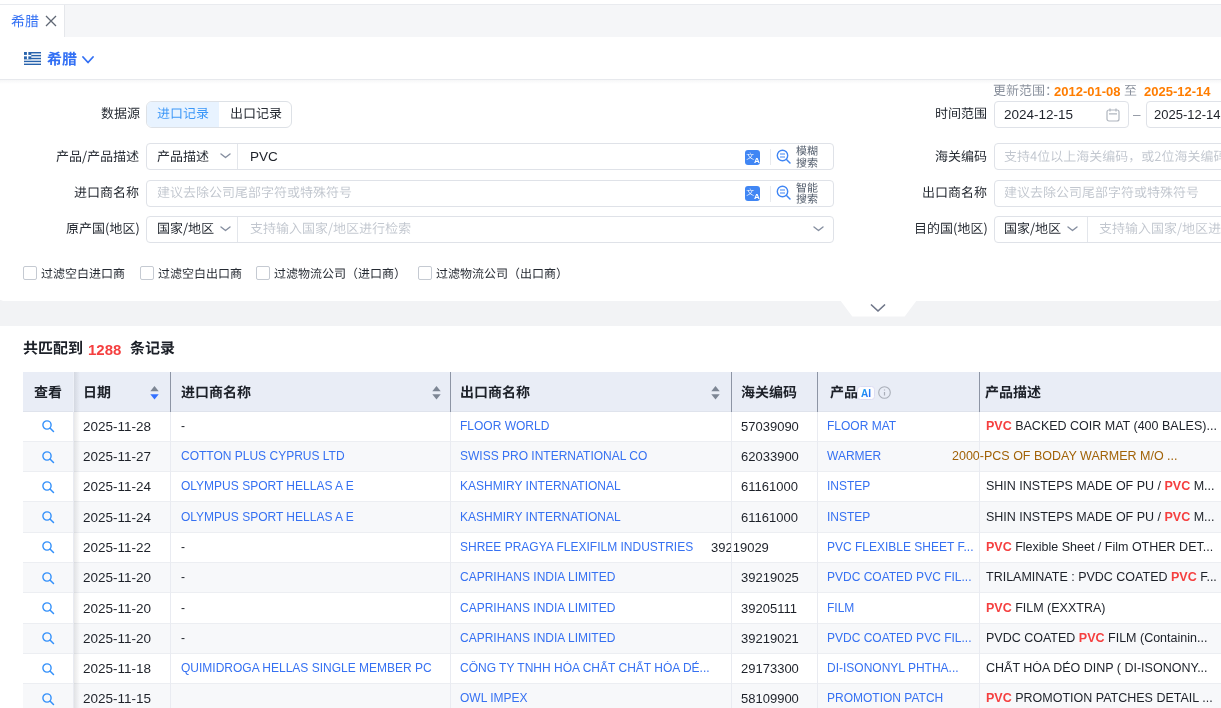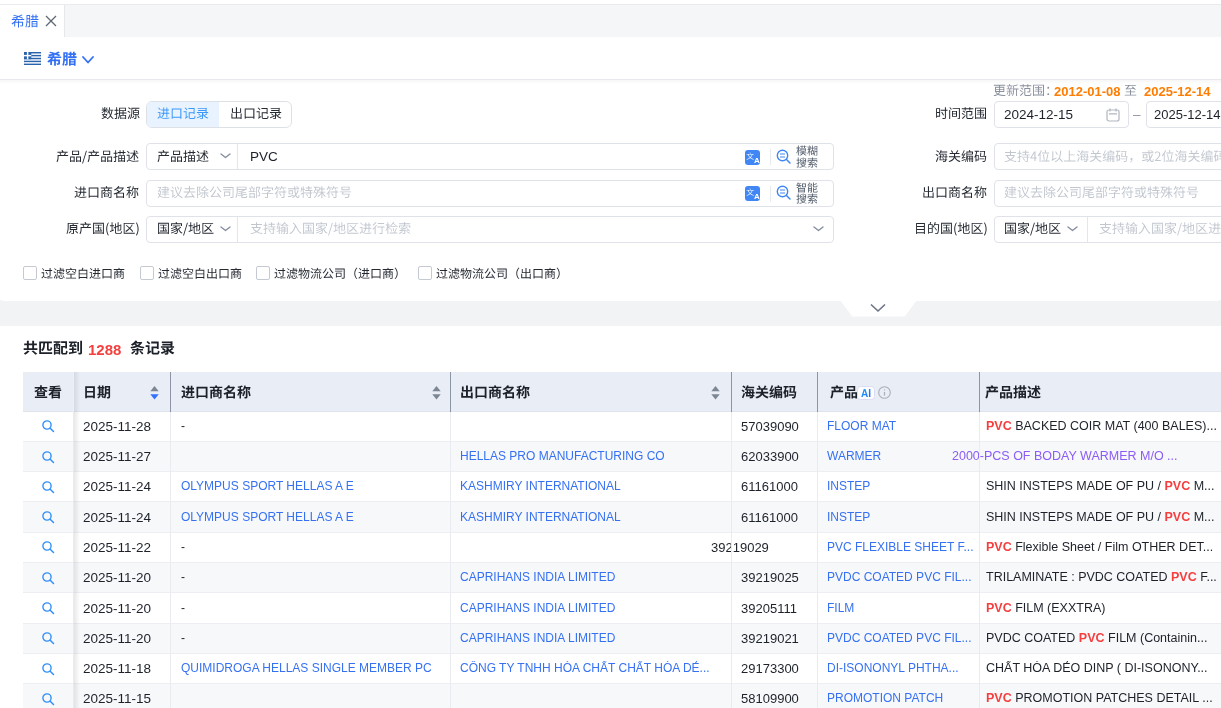--- a/index.html
+++ b/index.html
@@ -205,39 +205,41 @@
 <div class="abs" style="left:708px;top:0;width:1px;height:39.5px;background:#8d95a5"></div>
 <div class="abs" style="left:794px;top:0;width:1px;height:39.5px;background:#8d95a5"></div>
 <div class="abs" style="left:956px;top:0;width:1px;height:39.5px;background:#8d95a5"></div>
 <div class="abs" style="left:0;top:39.5px;width:1376px;height:30.3px;background:#fff;border-bottom:1px solid #eceef2"></div>
 <svg class="abs" style="left:19px;top:48.1px" width="13" height="13">
 <circle cx="5" cy="5" r="4.1" stroke="#3390fa" stroke-width="1.4" fill="none"></circle>
 <path d="M8.2 8.2 L11.5 11.5" stroke="#3390fa" stroke-width="1.5" stroke-linecap="round"></path>
     </svg>
 <div class="abs" style="left:60px;top:46.6px;width:85px;overflow:hidden;white-space:nowrap;font:13.5px 'Liberation Sans';color:#1d2129">2025-11-28</div>
 <div class="abs" style="left:158px;top:46.6px;width:266px;overflow:hidden;white-space:nowrap;font:12px 'Liberation Sans';color:#1d2129">-</div>
+<div class="abs" style="left:437px;top:46.6px;width:268px;overflow:hidden;white-space:nowrap;font:12px 'Liberation Sans';color:#3671f2">FLOOR WORLD</div>
 <div class="abs" style="left:718px;top:46.6px;width:75px;overflow:hidden;white-space:nowrap;font:13px 'Liberation Sans';color:#1d2129">57039090</div>
 <div class="abs" style="left:804px;top:46.6px;width:152px;overflow:hidden;white-space:nowrap;font:12px 'Liberation Sans';color:#3671f2">FLOOR MAT</div>
 <div class="abs" style="left:963px;top:46.6px;width:235px;overflow:hidden;white-space:nowrap;font:12.5px 'Liberation Sans';color:#1d2129"><span style="color:#f53f3f;font-weight:bold">PVC</span><span> BACKED COIR MAT (400 BALES)...</span></div>
 <div class="abs" style="left:50px;top:39.5px;width:1px;height:30.3px;background:#e9ebf1"></div>
 <div class="abs" style="left:147px;top:39.5px;width:1px;height:30.3px;background:#e9ebf1"></div>
 <div class="abs" style="left:427px;top:39.5px;width:1px;height:30.3px;background:#e9ebf1"></div>
 <div class="abs" style="left:708px;top:39.5px;width:1px;height:30.3px;background:#e9ebf1"></div>
 <div class="abs" style="left:794px;top:39.5px;width:1px;height:30.3px;background:#e9ebf1"></div>
 <div class="abs" style="left:956px;top:39.5px;width:1px;height:30.3px;background:#e9ebf1"></div>
 <div class="abs" style="left:0;top:69.8px;width:1376px;height:30.3px;background:#f7f8fa;border-bottom:1px solid #eceef2"></div>
 <svg class="abs" style="left:19px;top:78.5px" width="13" height="13">
 <circle cx="5" cy="5" r="4.1" stroke="#3390fa" stroke-width="1.4" fill="none"></circle>
 <path d="M8.2 8.2 L11.5 11.5" stroke="#3390fa" stroke-width="1.5" stroke-linecap="round"></path>
     </svg>
 <div class="abs" style="left:60px;top:77.0px;width:85px;overflow:hidden;white-space:nowrap;font:13.5px 'Liberation Sans';color:#1d2129">2025-11-27</div>
-<div class="abs" style="left:437px;top:77.0px;width:268px;overflow:hidden;white-space:nowrap;font:12px 'Liberation Sans';color:#3671f2">HELLAS PRO MANUFACTURING CO</div>
+<div class="abs" style="left:158px;top:77.0px;width:266px;overflow:hidden;white-space:nowrap;font:12px 'Liberation Sans';color:#3671f2">COTTON PLUS CYPRUS LTD</div>
+<div class="abs" style="left:437px;top:77.0px;width:268px;overflow:hidden;white-space:nowrap;font:12px 'Liberation Sans';color:#3671f2">SWISS PRO INTERNATIONAL CO</div>
 <div class="abs" style="left:718px;top:77.0px;width:75px;overflow:hidden;white-space:nowrap;font:13px 'Liberation Sans';color:#1d2129">62033900</div>
 <div class="abs" style="left:804px;top:77.0px;width:152px;overflow:hidden;white-space:nowrap;font:12px 'Liberation Sans';color:#3671f2">WARMER</div>
-<div class="abs" style="left:929px;top:77.0px;width:235px;overflow:hidden;white-space:nowrap;font:12.5px 'Liberation Sans';color:#8b5cf6"><span>2000-PCS OF BODAY WARMER M/O ...</span></div>
+<div class="abs" style="left:929px;top:77.0px;width:235px;overflow:hidden;white-space:nowrap;font:12.5px 'Liberation Sans';color:#a16207"><span>2000-PCS OF BODAY WARMER M/O ...</span></div>
 <div class="abs" style="left:50px;top:69.8px;width:1px;height:30.3px;background:#e9ebf1"></div>
 <div class="abs" style="left:147px;top:69.8px;width:1px;height:30.3px;background:#e9ebf1"></div>
 <div class="abs" style="left:427px;top:69.8px;width:1px;height:30.3px;background:#e9ebf1"></div>
 <div class="abs" style="left:708px;top:69.8px;width:1px;height:30.3px;background:#e9ebf1"></div>
 <div class="abs" style="left:794px;top:69.8px;width:1px;height:30.3px;background:#e9ebf1"></div>
 <div class="abs" style="left:956px;top:69.8px;width:1px;height:30.3px;background:#e9ebf1"></div>
 <div class="abs" style="left:0;top:100.1px;width:1376px;height:30.3px;background:#fff;border-bottom:1px solid #eceef2"></div>
 <svg class="abs" style="left:19px;top:108.8px" width="13" height="13">
 <circle cx="5" cy="5" r="4.1" stroke="#3390fa" stroke-width="1.4" fill="none"></circle>
 <path d="M8.2 8.2 L11.5 11.5" stroke="#3390fa" stroke-width="1.5" stroke-linecap="round"></path>
@@ -271,20 +273,21 @@
 <div class="abs" style="left:708px;top:130.4px;width:1px;height:30.3px;background:#e9ebf1"></div>
 <div class="abs" style="left:794px;top:130.4px;width:1px;height:30.3px;background:#e9ebf1"></div>
 <div class="abs" style="left:956px;top:130.4px;width:1px;height:30.3px;background:#e9ebf1"></div>
 <div class="abs" style="left:0;top:160.7px;width:1376px;height:30.3px;background:#fff;border-bottom:1px solid #eceef2"></div>
 <svg class="abs" style="left:19px;top:169.4px" width="13" height="13">
 <circle cx="5" cy="5" r="4.1" stroke="#3390fa" stroke-width="1.4" fill="none"></circle>
 <path d="M8.2 8.2 L11.5 11.5" stroke="#3390fa" stroke-width="1.5" stroke-linecap="round"></path>
     </svg>
 <div class="abs" style="left:60px;top:167.9px;width:85px;overflow:hidden;white-space:nowrap;font:13.5px 'Liberation Sans';color:#1d2129">2025-11-22</div>
 <div class="abs" style="left:158px;top:167.9px;width:266px;overflow:hidden;white-space:nowrap;font:12px 'Liberation Sans';color:#1d2129">-</div>
+<div class="abs" style="left:437px;top:167.9px;width:268px;overflow:hidden;white-space:nowrap;font:12px 'Liberation Sans';color:#3671f2">SHREE PRAGYA FLEXIFILM INDUSTRIES</div>
 <div class="abs" style="left:688px;top:167.9px;width:75px;overflow:hidden;white-space:nowrap;font:13px 'Liberation Sans';color:#1d2129">39219029</div>
 <div class="abs" style="left:804px;top:167.9px;width:152px;overflow:hidden;white-space:nowrap;font:12px 'Liberation Sans';color:#3671f2">PVC FLEXIBLE SHEET F...</div>
 <div class="abs" style="left:963px;top:167.9px;width:235px;overflow:hidden;white-space:nowrap;font:12.5px 'Liberation Sans';color:#1d2129"><span style="color:#f53f3f;font-weight:bold">PVC</span><span> Flexible Sheet / Film OTHER DET...</span></div>
 <div class="abs" style="left:50px;top:160.7px;width:1px;height:30.3px;background:#e9ebf1"></div>
 <div class="abs" style="left:147px;top:160.7px;width:1px;height:30.3px;background:#e9ebf1"></div>
 <div class="abs" style="left:427px;top:160.7px;width:1px;height:30.3px;background:#e9ebf1"></div>
 <div class="abs" style="left:708px;top:160.7px;width:1px;height:30.3px;background:#e9ebf1"></div>
 <div class="abs" style="left:794px;top:160.7px;width:1px;height:30.3px;background:#e9ebf1"></div>
 <div class="abs" style="left:956px;top:160.7px;width:1px;height:30.3px;background:#e9ebf1"></div>
 <div class="abs" style="left:0;top:191.0px;width:1376px;height:30.3px;background:#f7f8fa;border-bottom:1px solid #eceef2"></div>
@@ -354,20 +357,21 @@
 <div class="abs" style="left:427px;top:281.9px;width:1px;height:30.3px;background:#e9ebf1"></div>
 <div class="abs" style="left:708px;top:281.9px;width:1px;height:30.3px;background:#e9ebf1"></div>
 <div class="abs" style="left:794px;top:281.9px;width:1px;height:30.3px;background:#e9ebf1"></div>
 <div class="abs" style="left:956px;top:281.9px;width:1px;height:30.3px;background:#e9ebf1"></div>
 <div class="abs" style="left:0;top:312.2px;width:1376px;height:30.3px;background:#f7f8fa;border-bottom:1px solid #eceef2"></div>
 <svg class="abs" style="left:19px;top:320.9px" width="13" height="13">
 <circle cx="5" cy="5" r="4.1" stroke="#3390fa" stroke-width="1.4" fill="none"></circle>
 <path d="M8.2 8.2 L11.5 11.5" stroke="#3390fa" stroke-width="1.5" stroke-linecap="round"></path>
     </svg>
 <div class="abs" style="left:60px;top:319.4px;width:85px;overflow:hidden;white-space:nowrap;font:13.5px 'Liberation Sans';color:#1d2129">2025-11-15</div>
+<div class="abs" style="left:437px;top:319.4px;width:268px;overflow:hidden;white-space:nowrap;font:12px 'Liberation Sans';color:#3671f2">OWL IMPEX</div>
 <div class="abs" style="left:718px;top:319.4px;width:75px;overflow:hidden;white-space:nowrap;font:13px 'Liberation Sans';color:#1d2129">58109900</div>
 <div class="abs" style="left:804px;top:319.4px;width:152px;overflow:hidden;white-space:nowrap;font:12px 'Liberation Sans';color:#3671f2">PROMOTION PATCH</div>
 <div class="abs" style="left:963px;top:319.4px;width:235px;overflow:hidden;white-space:nowrap;font:12.5px 'Liberation Sans';color:#1d2129"><span style="color:#f53f3f;font-weight:bold">PVC</span><span> PROMOTION PATCHES DETAIL ...</span></div>
 <div class="abs" style="left:50px;top:312.2px;width:1px;height:30.3px;background:#e9ebf1"></div>
 <div class="abs" style="left:147px;top:312.2px;width:1px;height:30.3px;background:#e9ebf1"></div>
 <div class="abs" style="left:427px;top:312.2px;width:1px;height:30.3px;background:#e9ebf1"></div>
 <div class="abs" style="left:708px;top:312.2px;width:1px;height:30.3px;background:#e9ebf1"></div>
 <div class="abs" style="left:794px;top:312.2px;width:1px;height:30.3px;background:#e9ebf1"></div>
 <div class="abs" style="left:956px;top:312.2px;width:1px;height:30.3px;background:#e9ebf1"></div>
 <div class="abs" style="left:51px;top:0;width:6px;height:336px;background:linear-gradient(to right,rgba(29,33,41,0.10),rgba(29,33,41,0))"></div>

